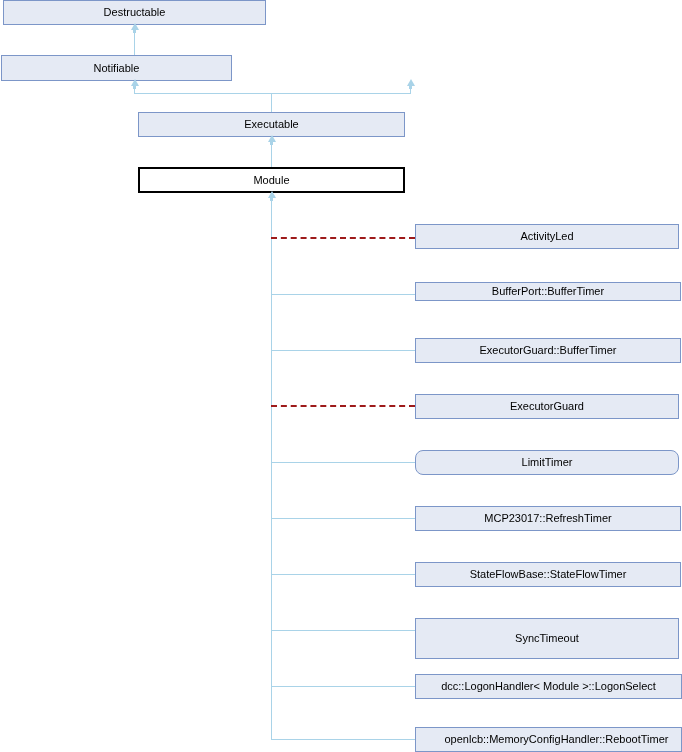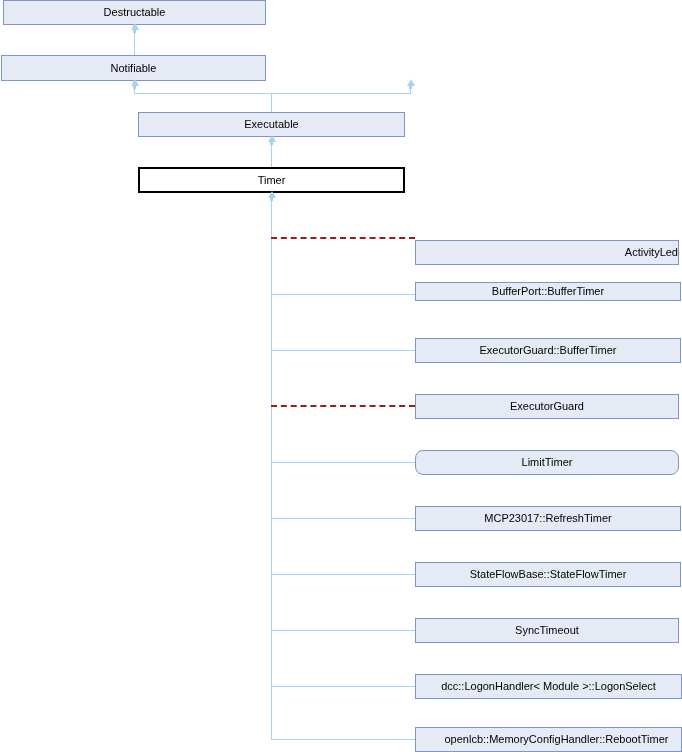--- a/index.html
+++ b/index.html
@@ -62,31 +62,31 @@
 </style>
 </head>
 <body>
 
 <div id="diagram">
 
   <div class="node" style="left:3px; top:0px; width:263px; height:25px;">
     <span>Destructable</span>
   </div>
 
-  <div class="node" style="left:1px; top:55px; width:265px; height:26px;">
+  <div class="node" style="left:1px; top:55px; width:231px; height:26px;">
     <span>Notifiable</span>
   </div>
 
 
   <div class="node" style="left:138px; top:112px; width:267px; height:25px;">
     <span>Executable</span>
   </div>
 
   <div class="node current" style="left:138px; top:167px; width:267px; height:26px;">
-    <span>Timer</span>
+    <span>Module</span>
   </div>
 
   <div class="edge v" style="left:134px; top:32px; height:23px;"></div>
   <div class="arrow-stem" style="left:133px; top:29px;"></div>
   <div class="arrow" style="left:131px; top:23px;"></div>
 
   <div class="edge h" style="left:134px; top:93px; width:277px;"></div>
   <div class="edge v" style="left:134px; top:88px; height:6px;"></div>
   <div class="arrow-stem" style="left:133px; top:85px;"></div>
   <div class="arrow" style="left:131px; top:79px;"></div>
@@ -99,21 +99,21 @@
 
   <div class="edge v" style="left:271px; top:144px; height:23px;"></div>
   <div class="arrow-stem" style="left:270px; top:141px;"></div>
   <div class="arrow" style="left:268px; top:135px;"></div>
 
   <div class="edge v" style="left:271px; top:200px; height:539px;"></div>
   <div class="arrow-stem" style="left:270px; top:197px;"></div>
   <div class="arrow" style="left:268px; top:191px;"></div>
 
   <div class="edge-dashed" style="left:271px; top:237px; width:144px;"></div>
-  <div class="node" style="left:415px; top:240px; width:264px; height:25px;justify-content:flex-end;">
+  <div class="node" style="left:415px; top:224px; width:264px; height:25px;">
     <span>ActivityLed</span>
   </div>
 
   <div class="edge h" style="left:271px; top:294px; width:144px;"></div>
   <div class="node" style="left:415px; top:282px; width:266px; height:19px;">
     <span>BufferPort::BufferTimer</span>
   </div>
 
   <div class="edge h" style="left:271px; top:350px; width:144px;"></div>
   <div class="node" style="left:415px; top:338px; width:266px; height:25px;">
@@ -134,21 +134,21 @@
   <div class="node" style="left:415px; top:506px; width:266px; height:25px;justify-content:center;">
     <span>MCP23017::RefreshTimer</span>
   </div>
 
   <div class="edge h" style="left:271px; top:574px; width:144px;"></div>
   <div class="node" style="left:415px; top:562px; width:266px; height:25px;">
     <span>StateFlowBase::StateFlowTimer</span>
   </div>
 
   <div class="edge h" style="left:271px; top:630px; width:144px;"></div>
-  <div class="node" style="left:415px; top:618px; width:264px; height:25px;">
+  <div class="node" style="left:415px; top:618px; width:264px; height:41px;">
     <span>SyncTimeout</span>
   </div>
 
   <div class="edge h" style="left:271px; top:686px; width:144px;"></div>
   <div class="node" style="left:415px; top:674px; width:267px; height:25px;">
     <span>dcc::LogonHandler&lt; Module &gt;::LogonSelect</span>
   </div>
 
   <div class="edge h" style="left:271px; top:739px; width:144px;"></div>
   <div class="node" style="left:415px; top:727px; width:267px; height:25px;padding-left:16px;">

